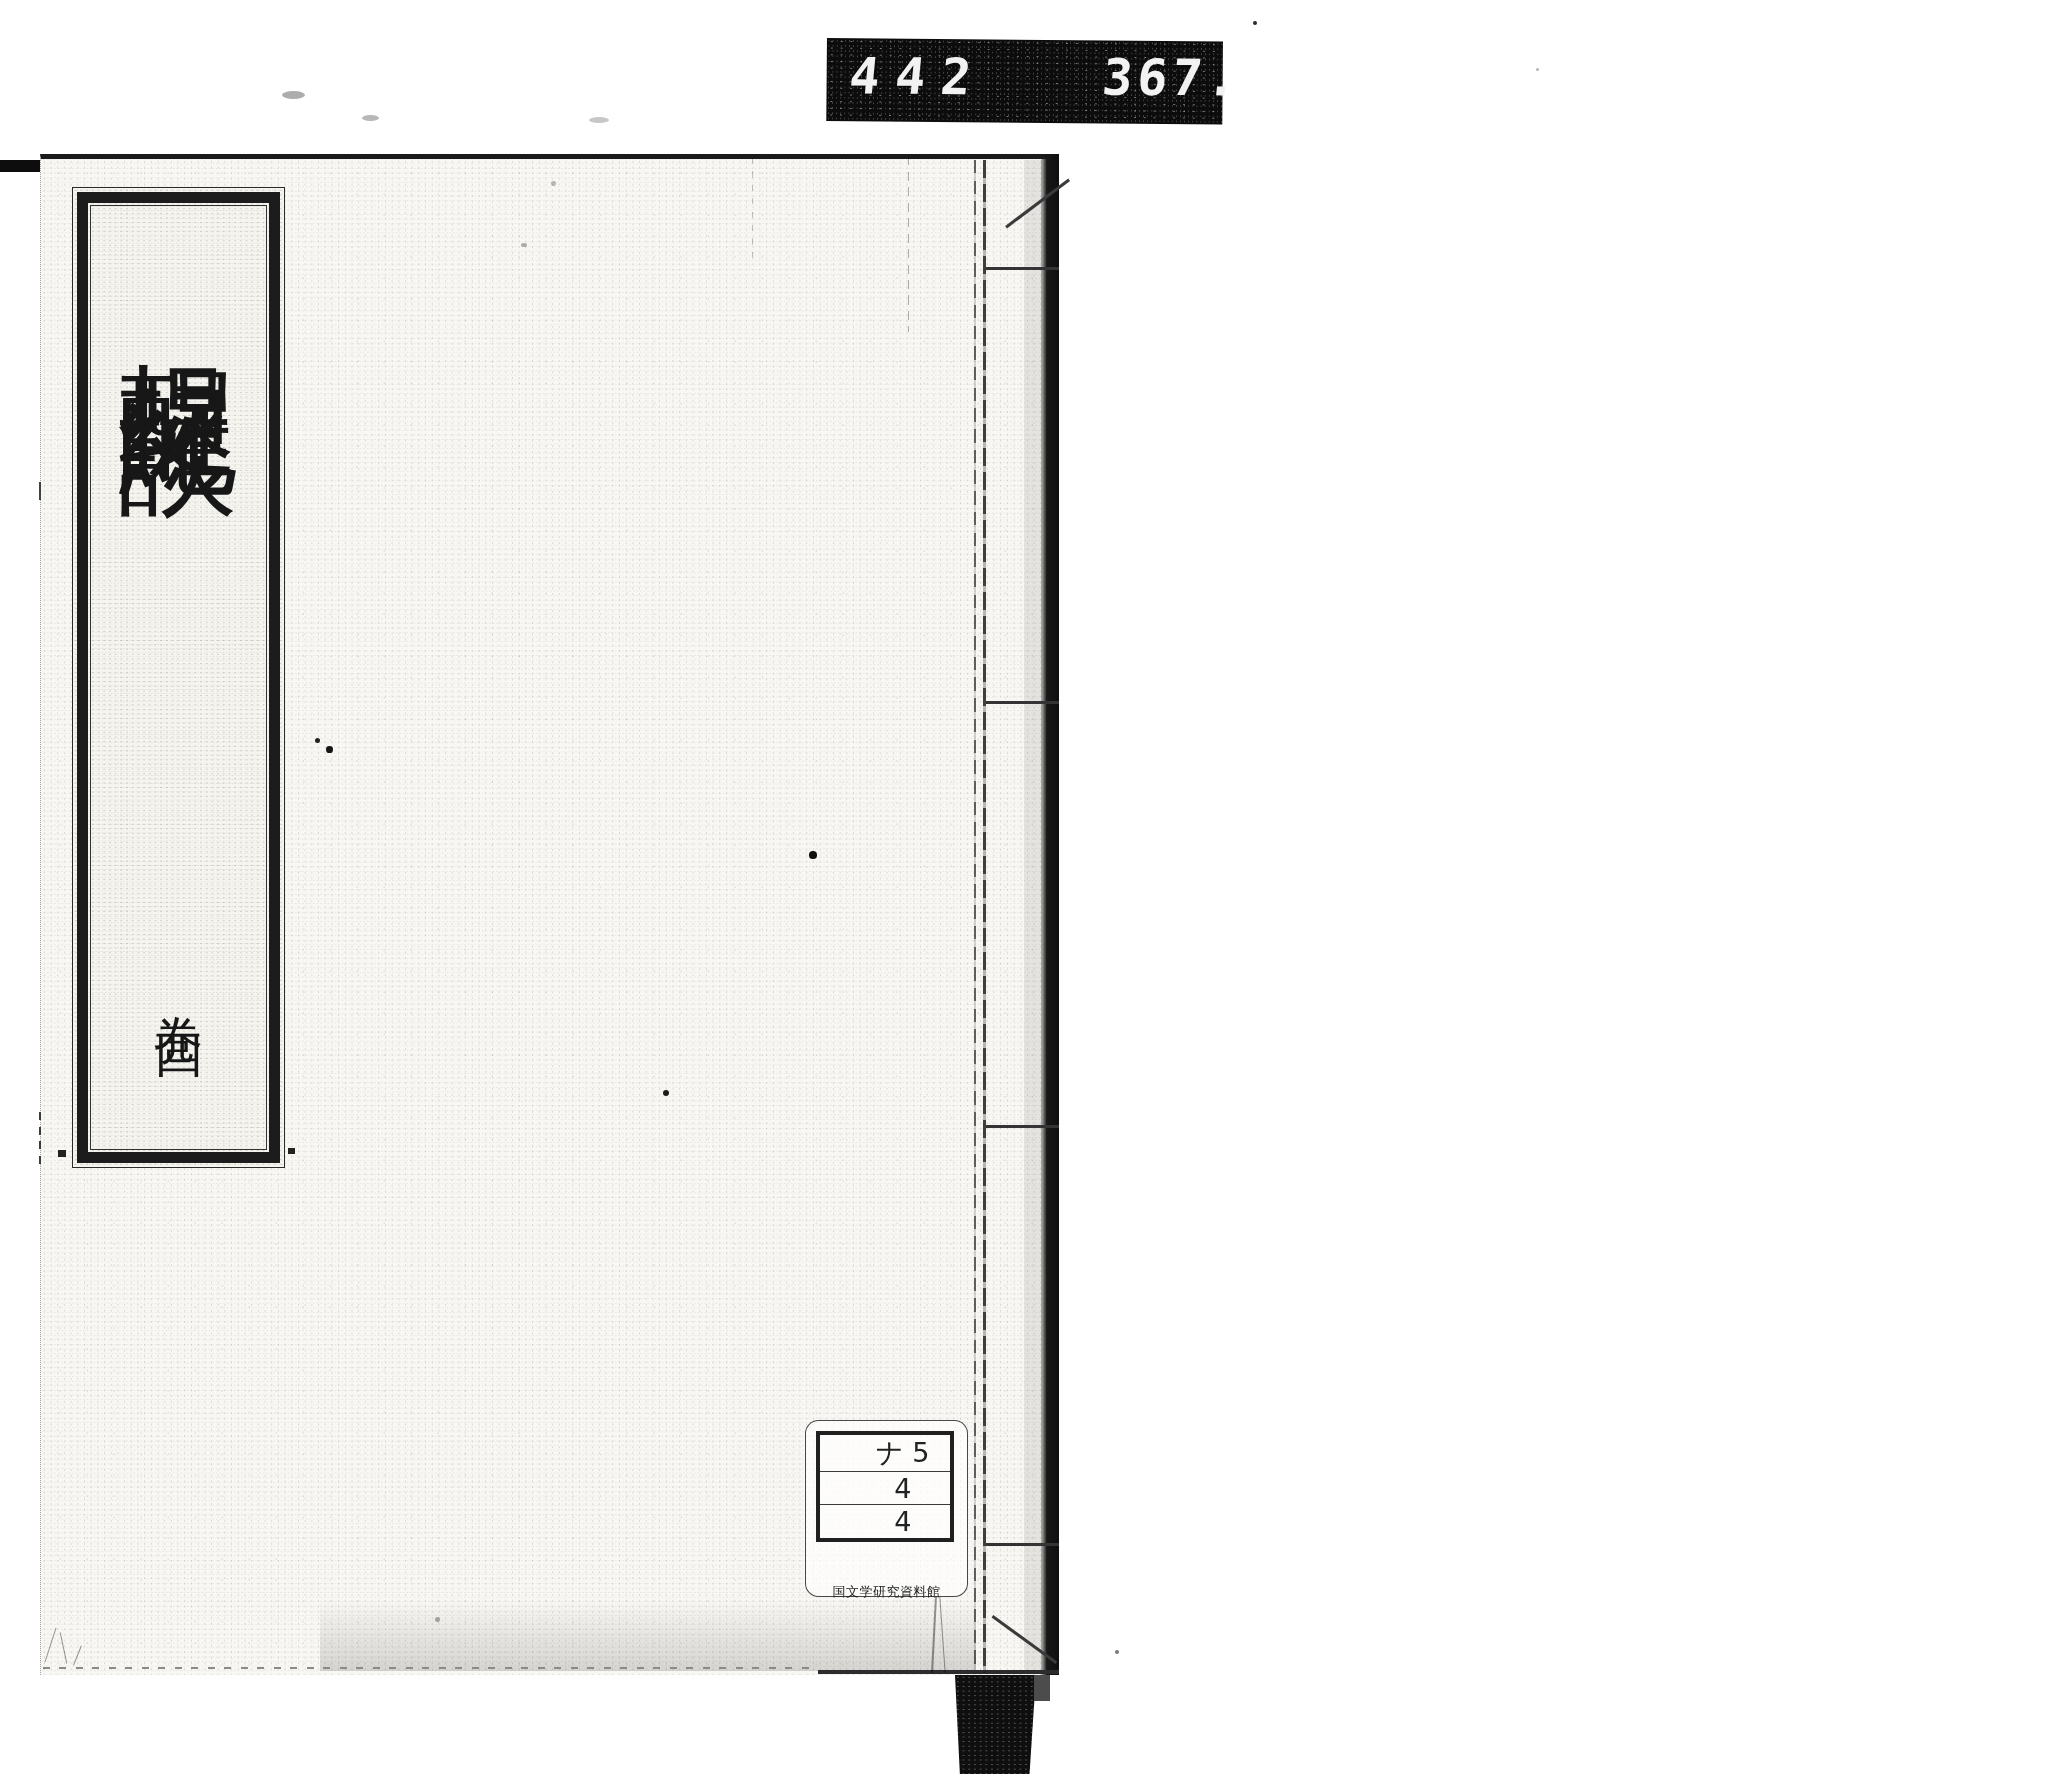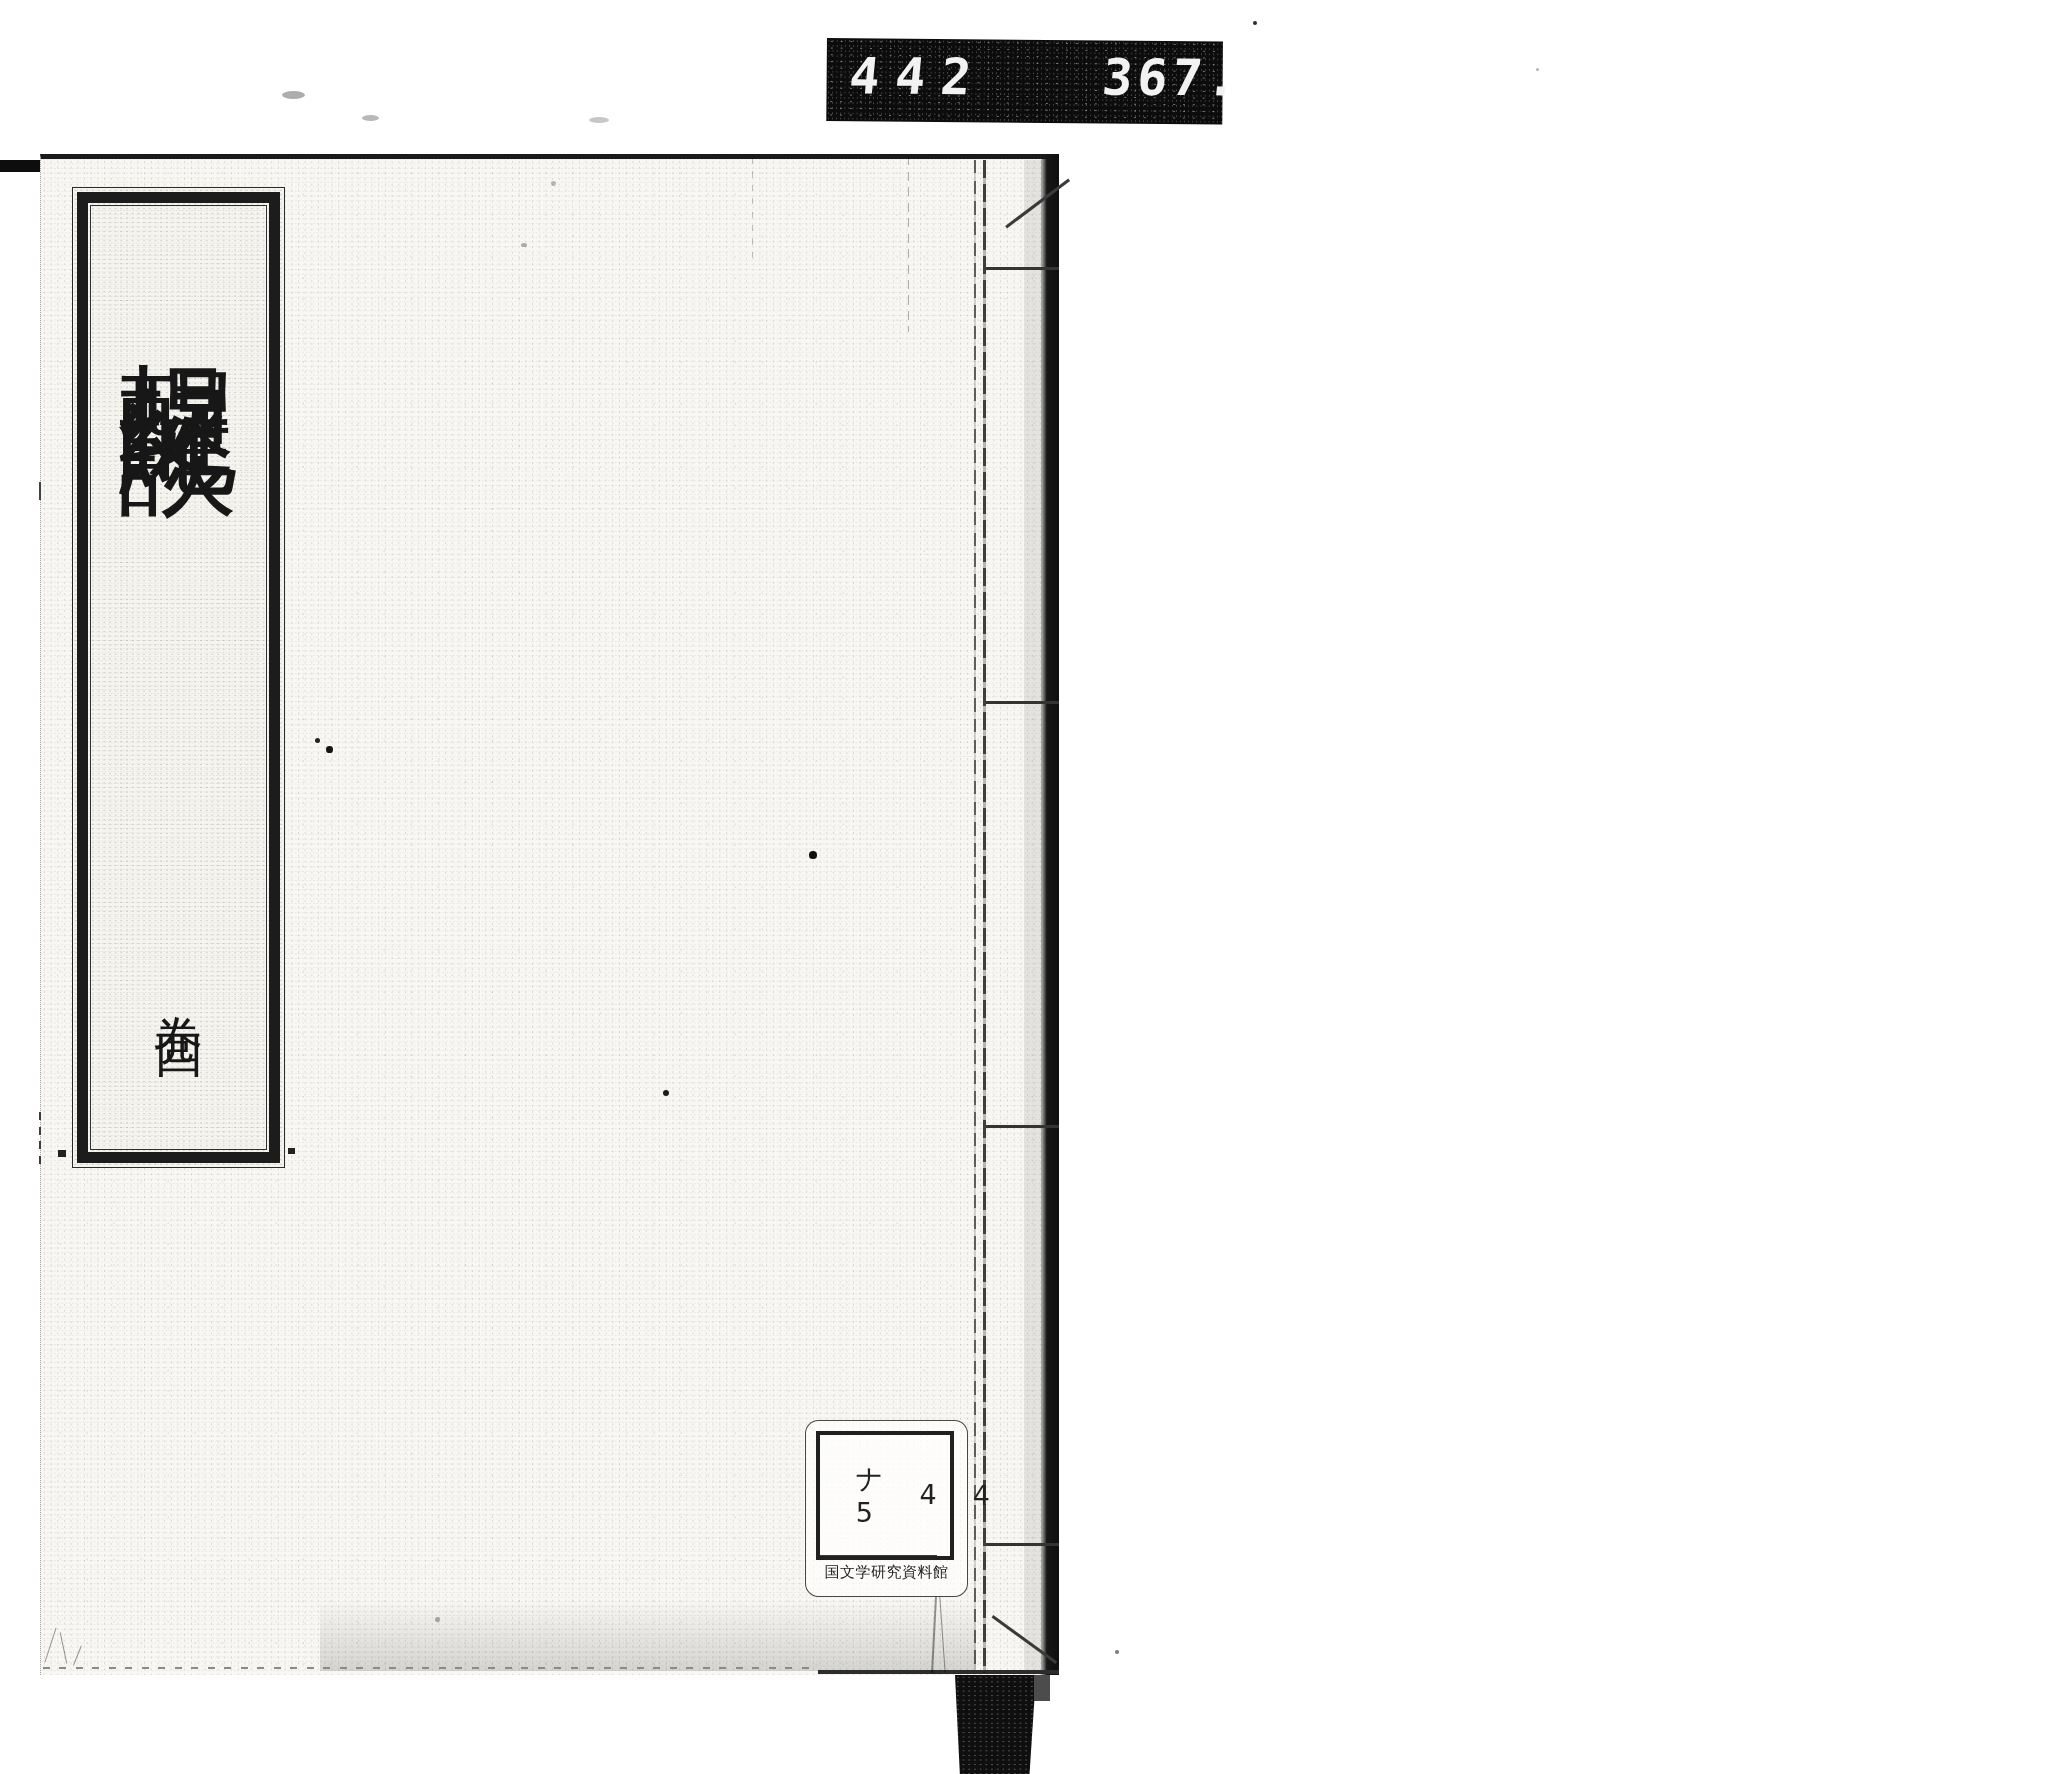--- a/index.html
+++ b/index.html
@@ -47,28 +47,28 @@
   .title-inner{position:absolute;inset:2.6px;border:1.5px solid #303030;}
   .vtext{position:absolute;left:50%;transform:translateX(-50%);
     writing-mode:vertical-rl;text-orientation:upright;line-height:1;color:#171717;white-space:nowrap;}
   .title-text{top:63px;font-size:119px;letter-spacing:11.4px;}
   .volume-text{top:770px;font-size:50px;letter-spacing:19.6px;}
   .tick{background:#222222;}
 
   
   .call-label{left:805px;top:1420px;width:163px;height:177px;box-sizing:border-box;
     border:1.5px solid rgba(40,40,40,.85);border-radius:13.4px;background:rgba(255,255,255,.65);}
-  .call-box{position:absolute;left:9.8px;top:9.8px;width:138px;height:129px;box-sizing:border-box;
-    border:4.6px solid #202020;display:flex;flex-direction:row;background:rgba(255,255,255,.4);}
+  .call-box{position:absolute;left:9.8px;top:9.8px;width:138px;height:111px;box-sizing:border-box;
+    border:4.6px solid #202020;display:flex;flex-direction:column;background:rgba(255,255,255,.4);}
   .call-row{flex:1;display:flex;align-items:center;justify-content:center;box-sizing:border-box;
     padding-left:36px;border-bottom:1.5px solid #3a3a3a;
     font-family:"DejaVu Sans",sans-serif;font-size:27px;color:#222222;}
   .call-row:last-child{border-bottom:none;}
-  .call-inst{position:absolute;left:-4.1px;right:-4.1px;top:142px;text-align:center;white-space:nowrap;
-    font-family:"DejaVu Sans",sans-serif;font-size:15px;letter-spacing:0.5px;color:#1d1d1d;}
+  .call-inst{position:absolute;left:-4.1px;right:-4.1px;top:162px;text-align:center;white-space:nowrap;
+    font-family:"DejaVu Sans",sans-serif;font-size:13px;letter-spacing:0.5px;color:#1d1d1d;}
 
   
   .bottom-faint{left:43px;top:1667px;width:775px;height:1.5px;
     background:repeating-linear-gradient(to right,#8a8a8a 0 6.7px,transparent 6.7px 16.5px);}
   .bottom-dark{left:818px;top:1670px;width:241px;height:4.1px;background:#2c2c2c;}
   .bottom-shade{left:320px;top:1599px;width:656px;height:72px;
     background:linear-gradient(to bottom,rgba(0,0,0,0),rgba(0,0,0,.14));}
   .tab{left:955px;top:1675px;width:81px;height:99px;background:#0f0f0f;
     clip-path:polygon(0 0,100% 0,92% 100%,6% 100%);
     background-image:radial-gradient(rgba(255,255,255,.3) 0.5px,transparent 0.7px);background-size:5.7px 4.6px;}

